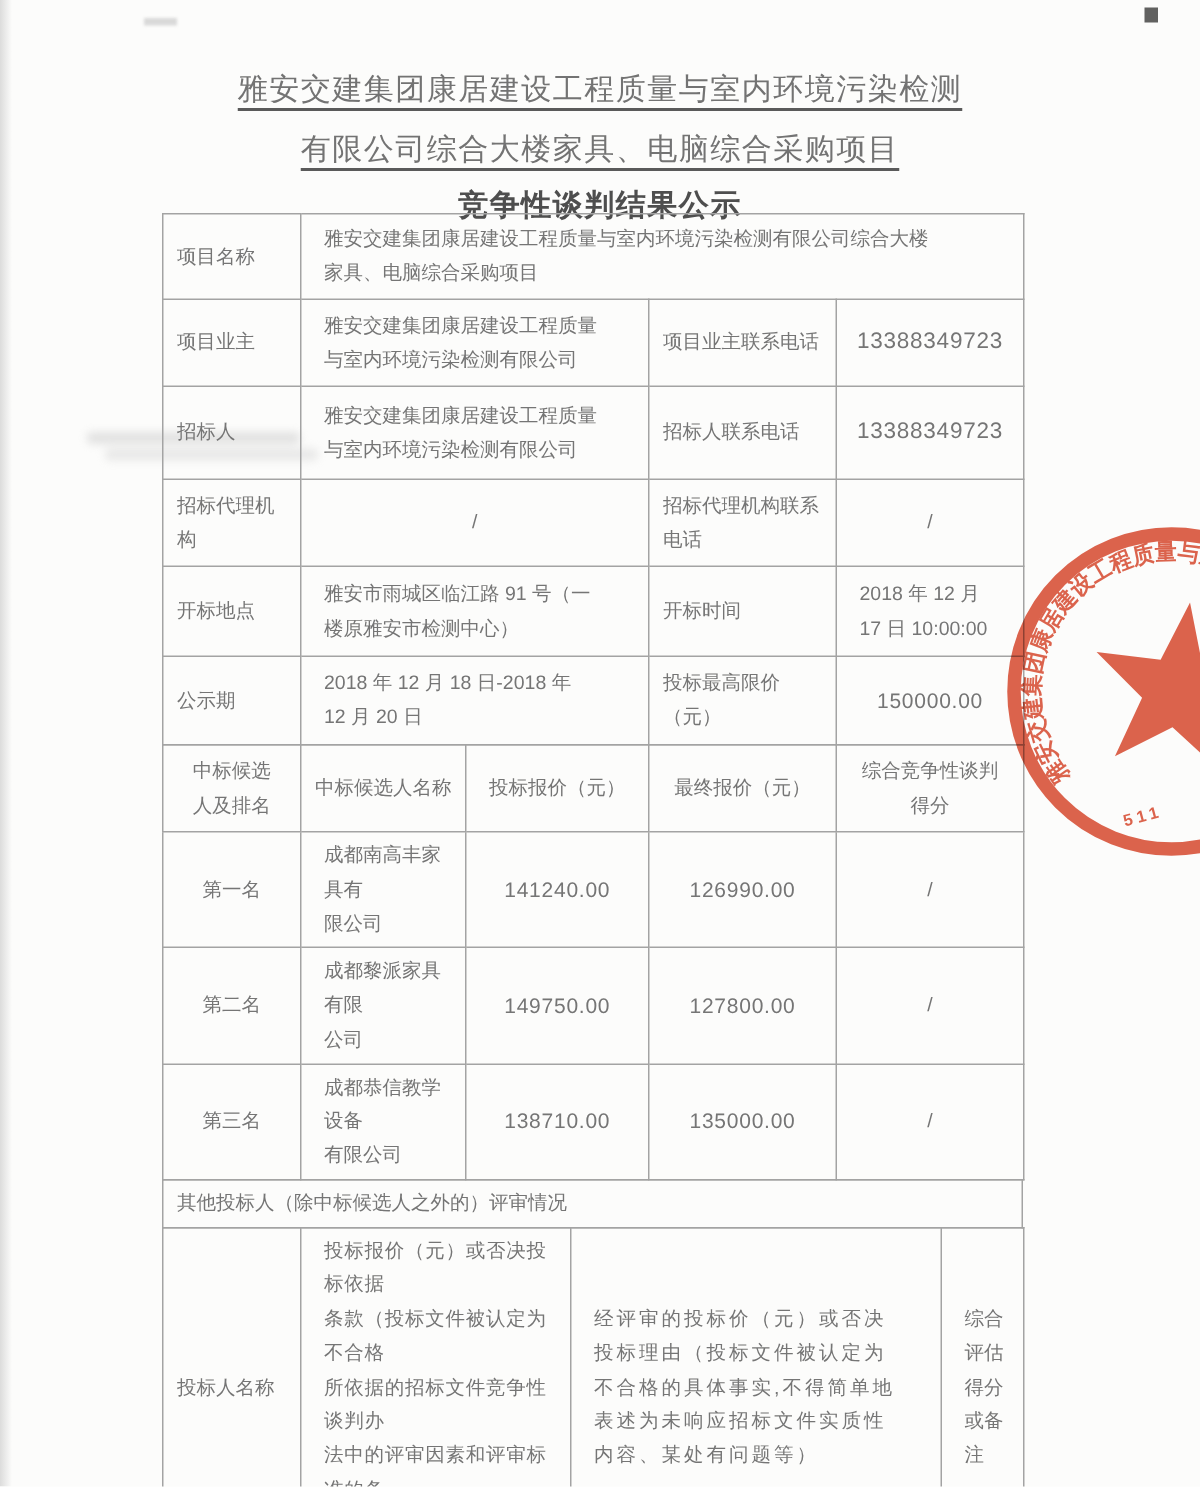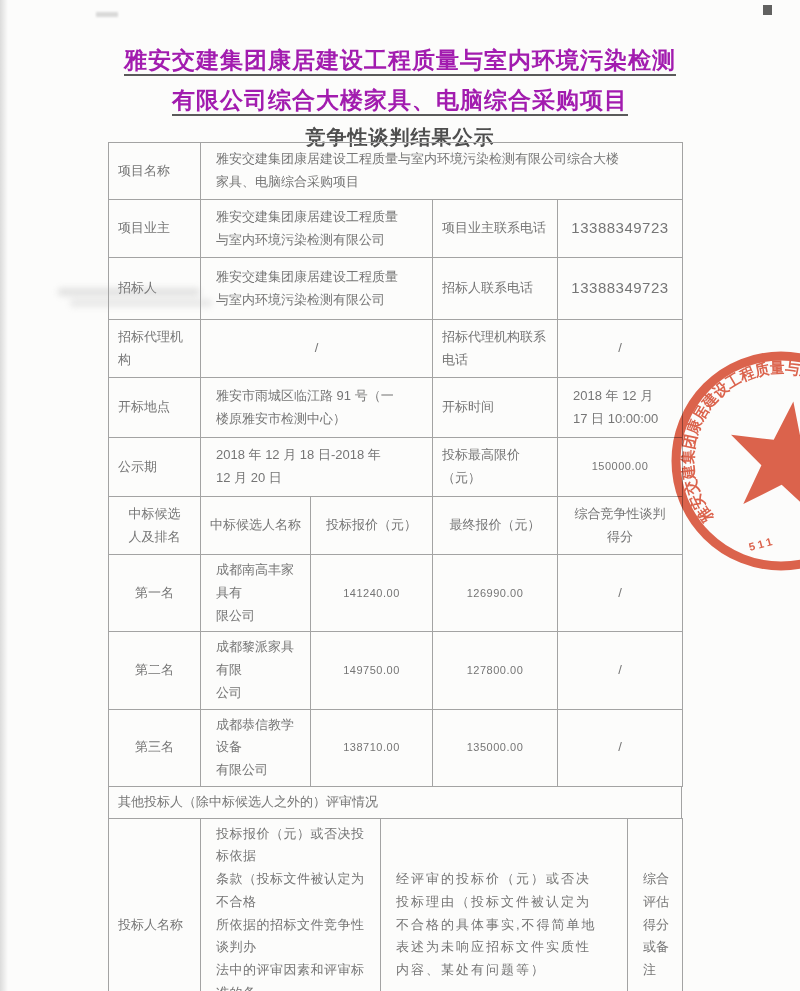--- a/index.html
+++ b/index.html
@@ -7,21 +7,21 @@
   body {
     position:relative;
     background:#fcfcfb;
     overflow:hidden;
     font-family:"Liberation Sans", sans-serif;
     color:#6f6f6f;
   }
   
   .titles { padding-top:40px; text-align:center; }
   .title-line {
-    font-size:23px; font-weight:bold; color:#a21caf;
+    font-size:20px; font-weight:normal; color:#737373;
     letter-spacing:1px; line-height:40px;
   }
   .title-line .u {
     text-decoration:underline;
     text-decoration-color:#5a5a5a;
     text-decoration-thickness:2px;
     text-underline-offset:6px;
   }
   .subtitle {
     font-size:20px; font-weight:bold; color:#4e4e4e;
@@ -39,21 +39,21 @@
     vertical-align:middle;
     padding:4px 10px;
     line-height:1.75;
     white-space:pre-line;
     word-break:break-all;
   }
   table { border:1px solid #8f8f8f; }
   .c-lbl { text-align:left; padding-left:9px; }
   .c-val { text-align:left; padding-left:15px;margin-top:29px; }
   .c-ctr { text-align:center; padding-left:4px; padding-right:4px; }
-  .c-num { text-align:center; font-size:11px; letter-spacing:.5px; }
+  .c-num { text-align:center; font-size:14px; letter-spacing:.5px; }
   .c-phone { text-align:center; font-size:15px; letter-spacing:.5px; }
   .c-hdr { text-align:center; padding-left:4px; padding-right:4px; }
   .c-big { letter-spacing:.5px; vertical-align:middle; }
   .c-big2 { letter-spacing:2px; vertical-align:middle; }
   .r57 { height:57px; } .r58 { height:58px;padding-left:18px; } .r62 { height:62px; }
   .r60 { height:60px; } .r59 { height:59px; } .r63 { height:63px; }
   .r64 { height:64px; } .r30 { height:30px; } .r132 { height:132px; }
   
   .seal {
     position:absolute; left:664px; top:344px;

